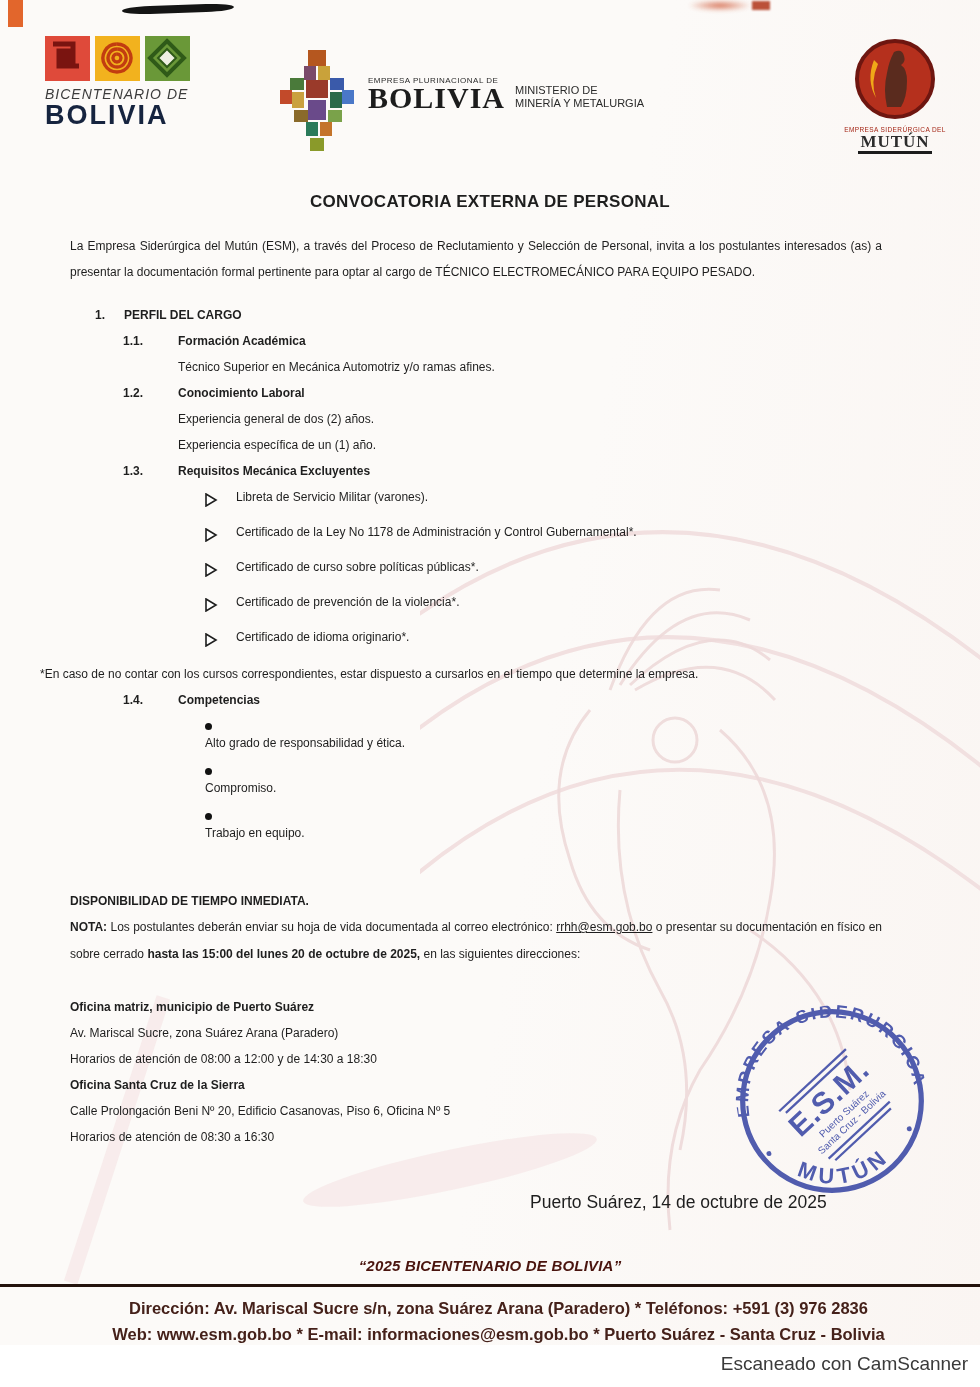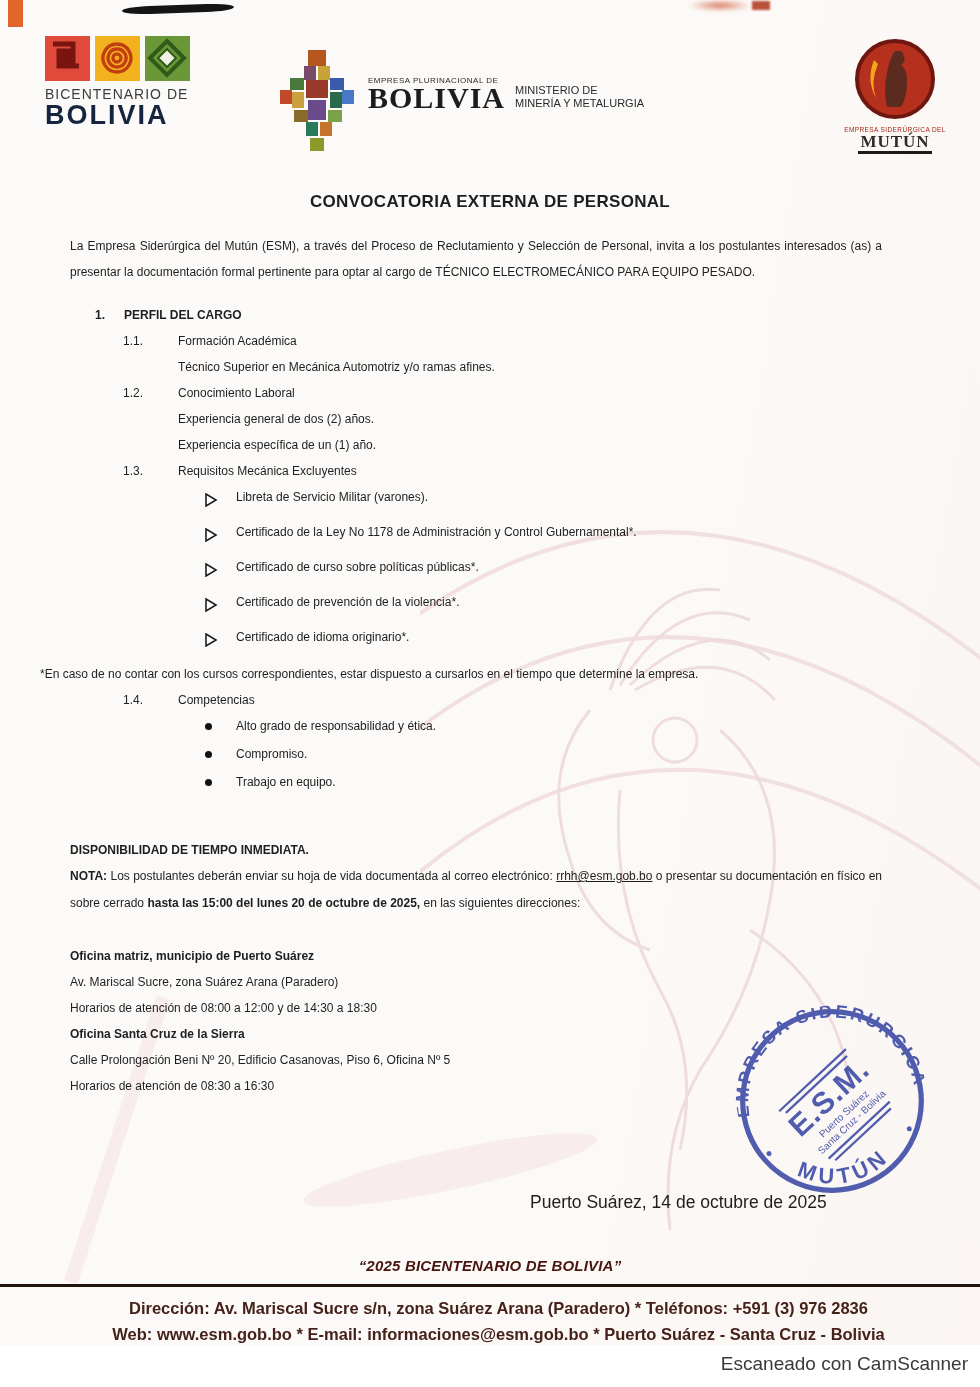--- a/index.html
+++ b/index.html
@@ -19,46 +19,46 @@
   .smudge2{position:absolute;left:752px;top:1px;width:18px;height:9px;background:#b03418;filter:blur(1px);opacity:.85;}
   .streak{position:absolute;background:#f6e9e8;opacity:.8;}
   .streak.a{left:110px;top:990px;width:14px;height:300px;transform:rotate(18deg);}
   .streak.b{left:300px;top:1150px;width:300px;height:40px;transform:rotate(-12deg);border-radius:50%;}
   
   .watermark{position:absolute;left:420px;top:430px;pointer-events:none;}
   
   .header{position:absolute;left:45px;top:36px;right:30px;height:120px;display:flex;align-items:flex-start;}
   .logo-bic{width:215px;}
   .logo-bic .squares{display:flex;gap:5px;}
-  .logo-bic .txt1{font-size:14px;letter-spacing:1px;color:#3c3c3c;margin-top:5px;}
+  .logo-bic .txt1{font-size:14px;letter-spacing:1px;color:#3c3c3c;margin-top:5px;font-style:italic;}
   .logo-bic .txt2{font-size:27px;font-weight:bold;color:#16243f;letter-spacing:2px;line-height:26px;}
   .logo-min{display:flex;margin-left:18px;margin-top:12px;}
   .logo-min .text{margin-left:12px;margin-top:28px;}
   .logo-min .estado{font-size:8px;color:#2a2a2a;letter-spacing:.5px;}
   .logo-min .bolivia{font-family:"Liberation Serif","DejaVu Serif",serif;font-size:30px;font-weight:bold;color:#1c1c1c;line-height:26px;letter-spacing:1px;}
   .logo-min .ministerio{margin-left:10px;margin-top:36px;font-size:11px;color:#2a2a2a;line-height:13px;}
   .logo-mutun{margin-left:auto;text-align:center;width:110px;margin-top:2px;}
   .logo-mutun .small{font-size:6.5px;color:#a42616;margin-top:2px;letter-spacing:.4px;}
   .logo-mutun .name{font-family:"Liberation Serif","DejaVu Serif",serif;font-size:17px;font-weight:bold;color:#2c2c2c;letter-spacing:1px;border-bottom:3px solid #1c1c1c;display:inline-block;padding:0 2px 1px;line-height:16px;}
   
   .doc-title{position:absolute;top:192px;left:0;width:100%;text-align:center;font-size:17px;font-weight:bold;letter-spacing:.3px;}
   .content{position:absolute;top:233px;left:70px;width:812px;font-size:12px;line-height:26px;}
   .intro{text-align:justify;}
   .h1row{display:flex;margin-left:25px;margin-top:17px;font-weight:bold;}
   .h1row .num{width:29px;}
-  .h2row{display:flex;margin-left:53px;font-weight:normal;margin-top:0;align-items:flex-end;}
+  .h2row{display:flex;margin-left:53px;font-weight:bold;margin-top:0;align-items:flex-end;}
   .h2row .num{width:55px;}
   .body2{margin-left:108px;}
   .arrow-list{margin-left:135px;width:662px;}
   .arrow-item{display:flex;margin-bottom:3px;}
   .arrow-item .marker{width:31px;flex:none;padding-top:6px;}
   .arrow-item .t{text-align:justify;}
   .footnote{margin-left:-30px;width:866px;text-align:justify;margin-top:5px;}
   .dot-list{margin-left:135px;width:640px;}
-  .dot-item{display:flex;margin-bottom:2px;}
+  .dot-item{display:flex;margin-bottom:2px;flex-direction:column;}
   .dot-item .dot{width:7px;height:7px;border-radius:50%;background:#111;margin:10px 24px 0 0;flex:none;}
   .availability{font-weight:bold;margin-top:42px;}
   .nota{margin-top:43px;text-align:justify;line-height:27px;}
   .nota .b{font-weight:bold;}
   .nota .email{text-decoration:underline;}
   .offices{margin-top:26px;line-height:26px;}
   .offices .b{font-weight:bold;}
   
   .stamp{position:absolute;left:737px;top:1006px;width:190px;height:190px;transform:rotate(-10deg);opacity:.9;}
   .dateline{position:absolute;left:530px;top:1192px;font-size:17.5px;}

